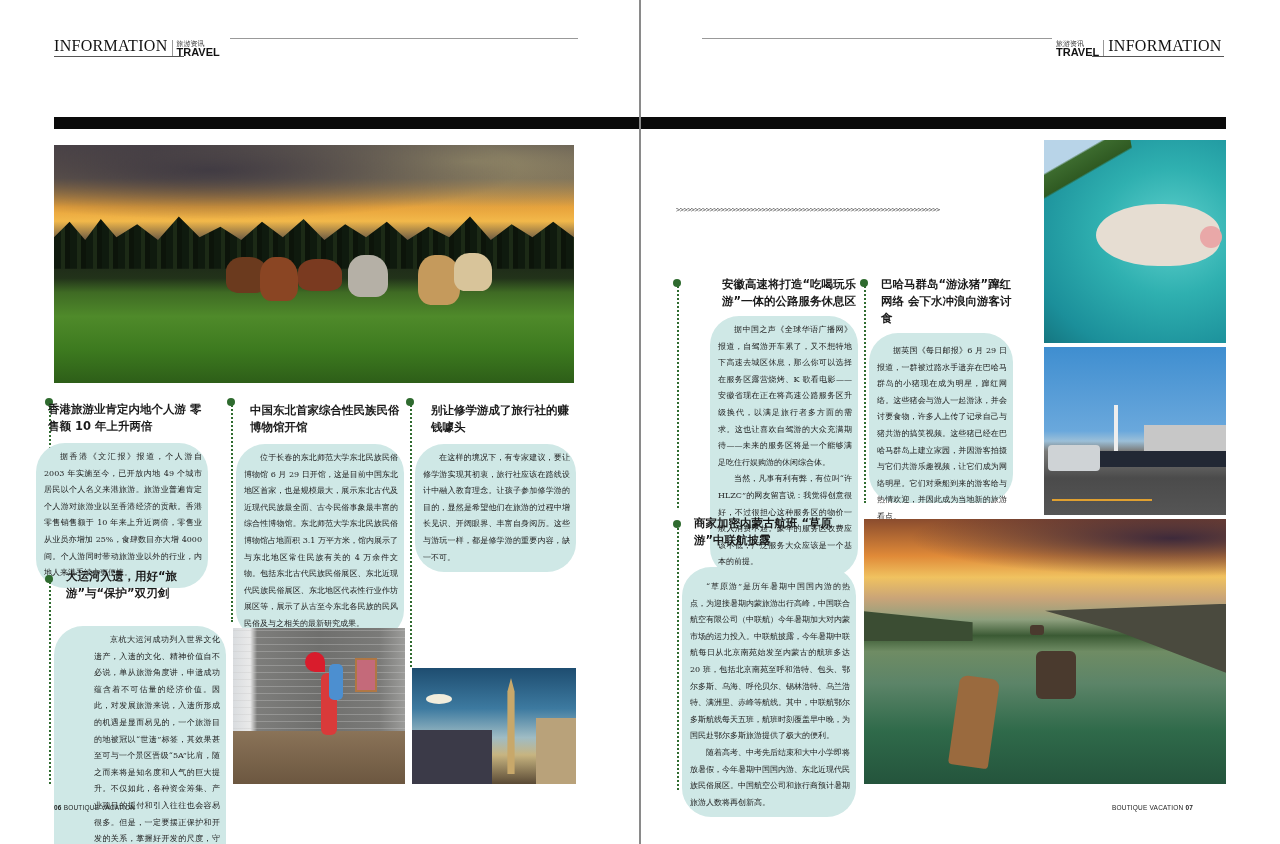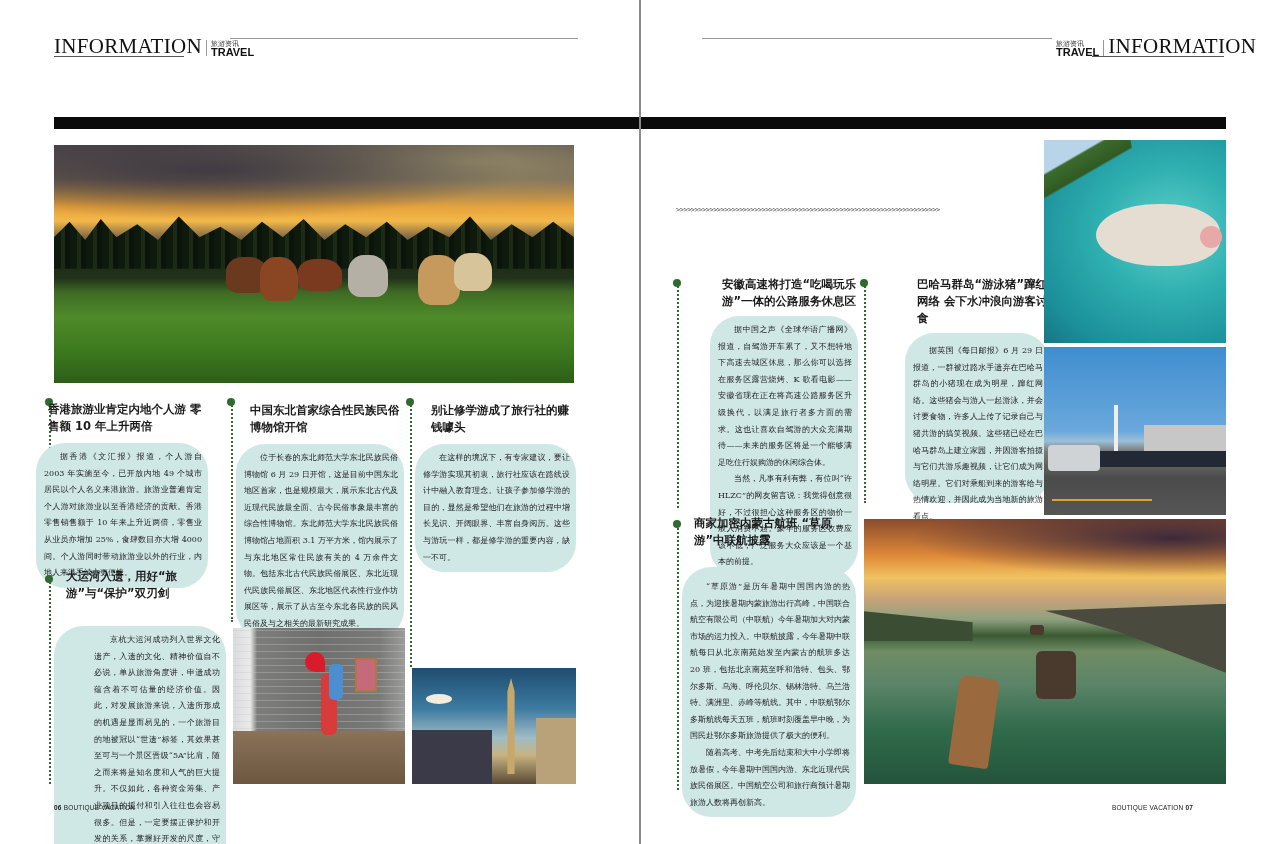--- a/index.html
+++ b/index.html
@@ -7,21 +7,21 @@
     width: 1280px; height: 844px; background: #ffffff; position: relative; overflow: hidden;
     font-family: "DejaVu Serif", "Liberation Serif", serif; color: #222;
   }
   .page { position: absolute; top: 0; height: 844px; }
   .page.left { left: 0; width: 640px; }
   .page.right { left: 640px; width: 640px; }
   .spine { position: absolute; left: 639px; top: 0; width: 2px; height: 844px; background: #8a8a8a; z-index: 5; }
 
   
   .hdr { position: absolute; top: 36px; display: flex; align-items: flex-end; }
-  .hdr .big { font-family: "Liberation Serif", serif; font-size: 21px; color: #111; letter-spacing: 0.3px; line-height: 20px; }
+  .hdr .big { font-family: "Liberation Serif", serif; font-size: 16px; color: #111; letter-spacing: 0.3px; line-height: 20px; }
   .hdr .sub { display: flex; flex-direction: column; font-family: "Liberation Sans", sans-serif; line-height: 8px; }
   .hdr .sub .cn { font-size: 7px; color: #333; }
   .hdr .sub .en { font-size: 11px; font-weight: bold; color: #111; }
   .hdr .sep { width: 1px; height: 16px; background: #999; margin: 0 4px; }
   .hdr-line { position: absolute; top: 38px; height: 1px; background: #999; }
   .hdr-underline { position: absolute; top: 56px; height: 1px; background: #555; }
 
   .black-bar { position: absolute; top: 117px; height: 12px; background: #0a0a0a; }
 
   .photo { position: absolute; overflow: hidden; }
@@ -158,21 +158,21 @@
   <div class="article" style="left:42px; top:276px; width:148px;margin-left:28px;">
     <div class="art-title" style="padding-left:12px;">安徽高速将打造“吃喝玩乐游”一体的公路服务休息区</div>
     <div class="art-body" style="margin-top:6px;">
       <p>据中国之声《全球华语广播网》报道，自驾游开车累了，又不想特地下高速去城区休息，那么你可以选择在服务区露营烧烤、K 歌看电影——安徽省现在正在将高速公路服务区升级换代，以满足旅行者多方面的需求。这也让喜欢自驾游的大众充满期待——未来的服务区将是一个能够满足吃住行娱购游的休闲综合体。</p>
       <p>当然，凡事有利有弊，有位叫“许 HLZC”的网友留言说：我觉得创意很好，不过很担心这种服务区的物价一般人消费不起。豪华的服务区收费应该不低，广泛服务大众应该是一个基本的前提。</p>
     </div>
   </div>
 
   <div class="dotline" style="left:224px; top:283px; height:220px;"></div>
   <div class="dot" style="left:220px; top:279px;"></div>
-  <div class="article" style="left:229px; top:276px; width:144px;margin-left:36px;">
+  <div class="article" style="left:229px; top:276px; width:144px;">
     <div class="art-title" style="padding-left:12px;">巴哈马群岛“游泳猪”蹿红网络 会下水冲浪向游客讨食</div>
     <div class="art-body" style="margin-top:6px; padding-top:10px; height:170px;">
       <p>据英国《每日邮报》6 月 29 日报道，一群被过路水手遗弃在巴哈马群岛的小猪现在成为明星，蹿红网络。这些猪会与游人一起游泳，并会讨要食物，许多人上传了记录自己与猪共游的搞笑视频。这些猪已经在巴哈马群岛上建立家园，并因游客拍摄与它们共游乐趣视频，让它们成为网络明星。它们对乘船到来的游客给与热情欢迎，并因此成为当地新的旅游看点。</p>
     </div>
   </div>
 
   <div class="photo" style="left:404px; top:140px; width:182px; height:203px; background:radial-gradient(ellipse at 70% 45%,#5fd0cc 0%,#2fb0b0 40%,#1b8f9a 80%,#157680 100%);">
     <div style="position:absolute;left:-20px;top:-10px;width:110px;height:70px;background:linear-gradient(160deg,#b8d4e8 40%,#3c6b2e 42%,#2f5a22 60%,transparent 62%);transform:rotate(-10deg);"></div>
     <div style="position:absolute;left:52px;top:64px;width:124px;height:62px;border-radius:50% 45% 40% 50%;background:#e6ddd2;"></div>
     <div style="position:absolute;left:156px;top:86px;width:22px;height:22px;border-radius:50%;background:#e9a8a8;"></div>

